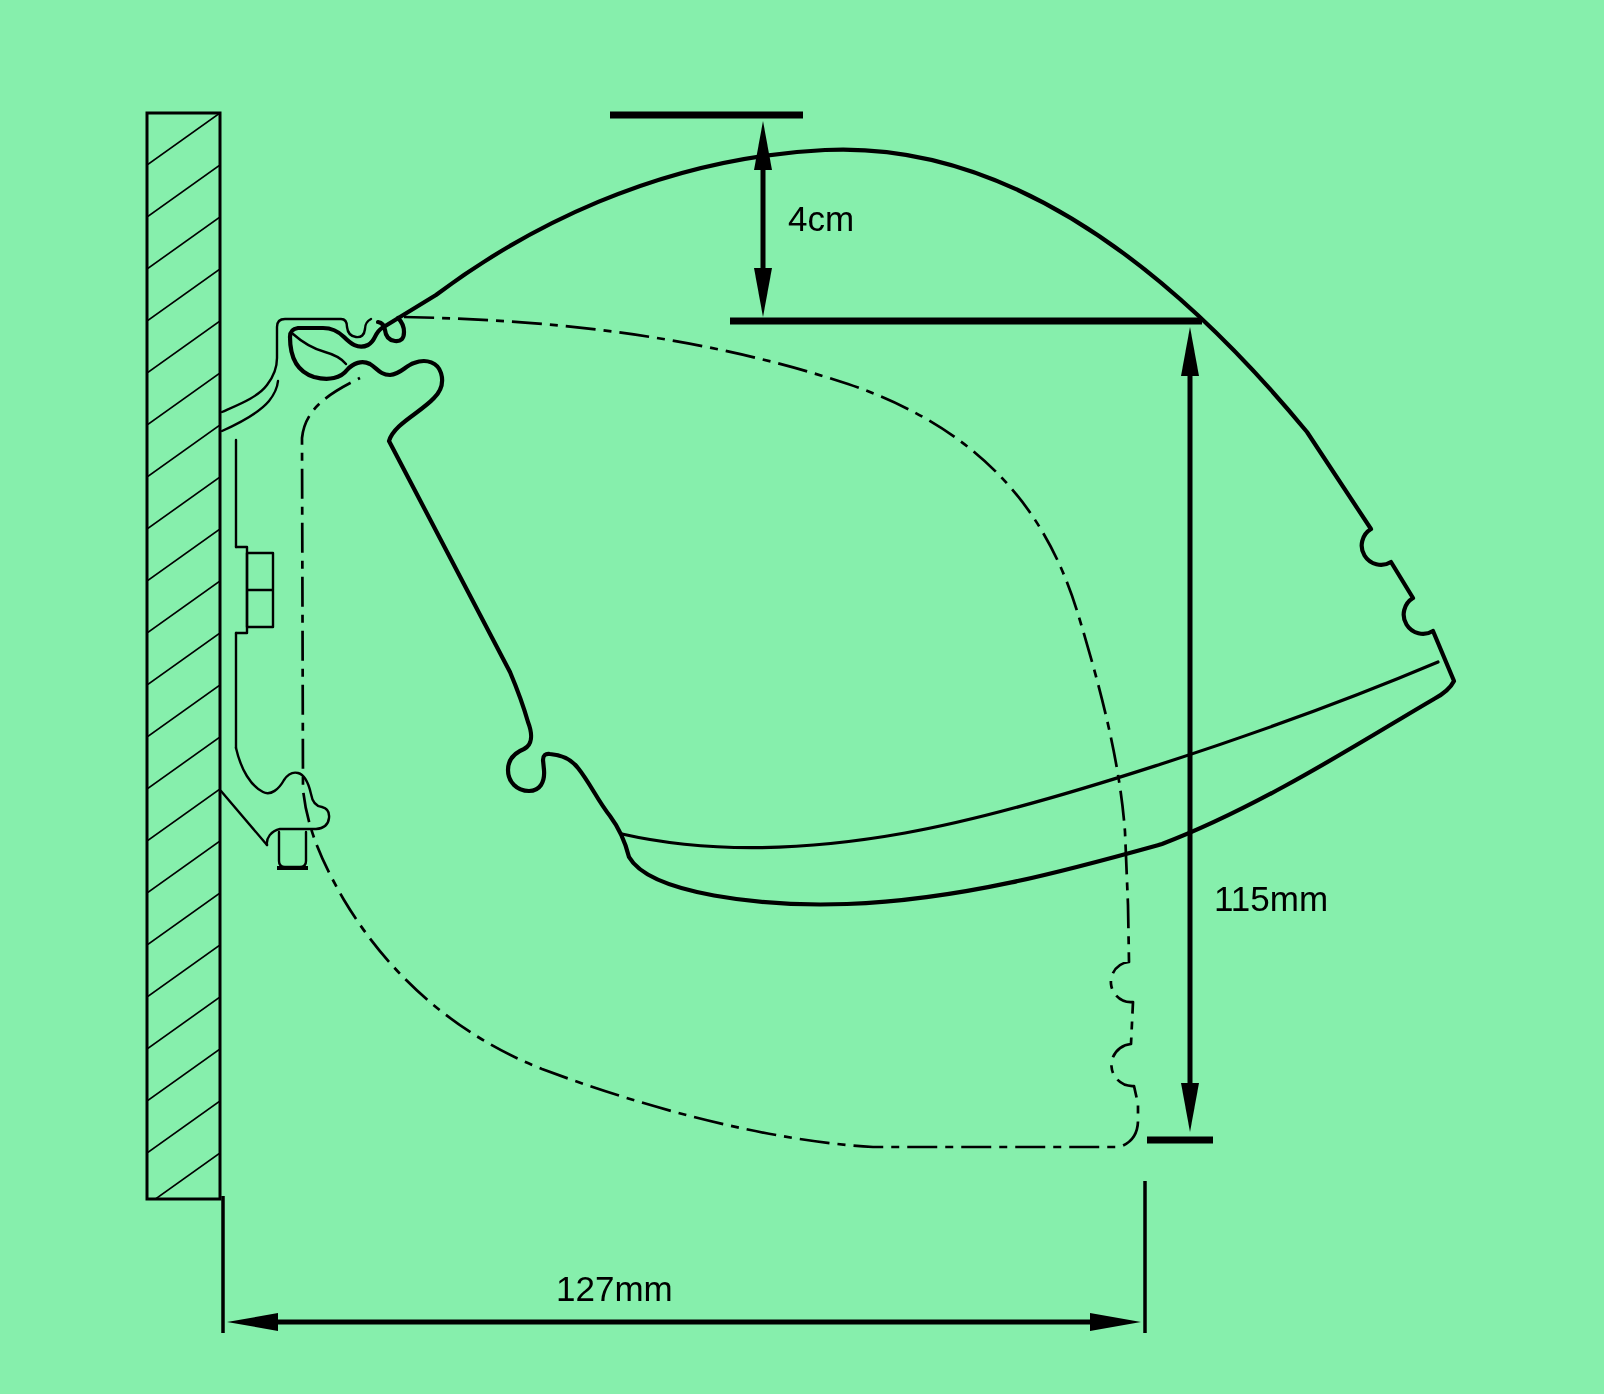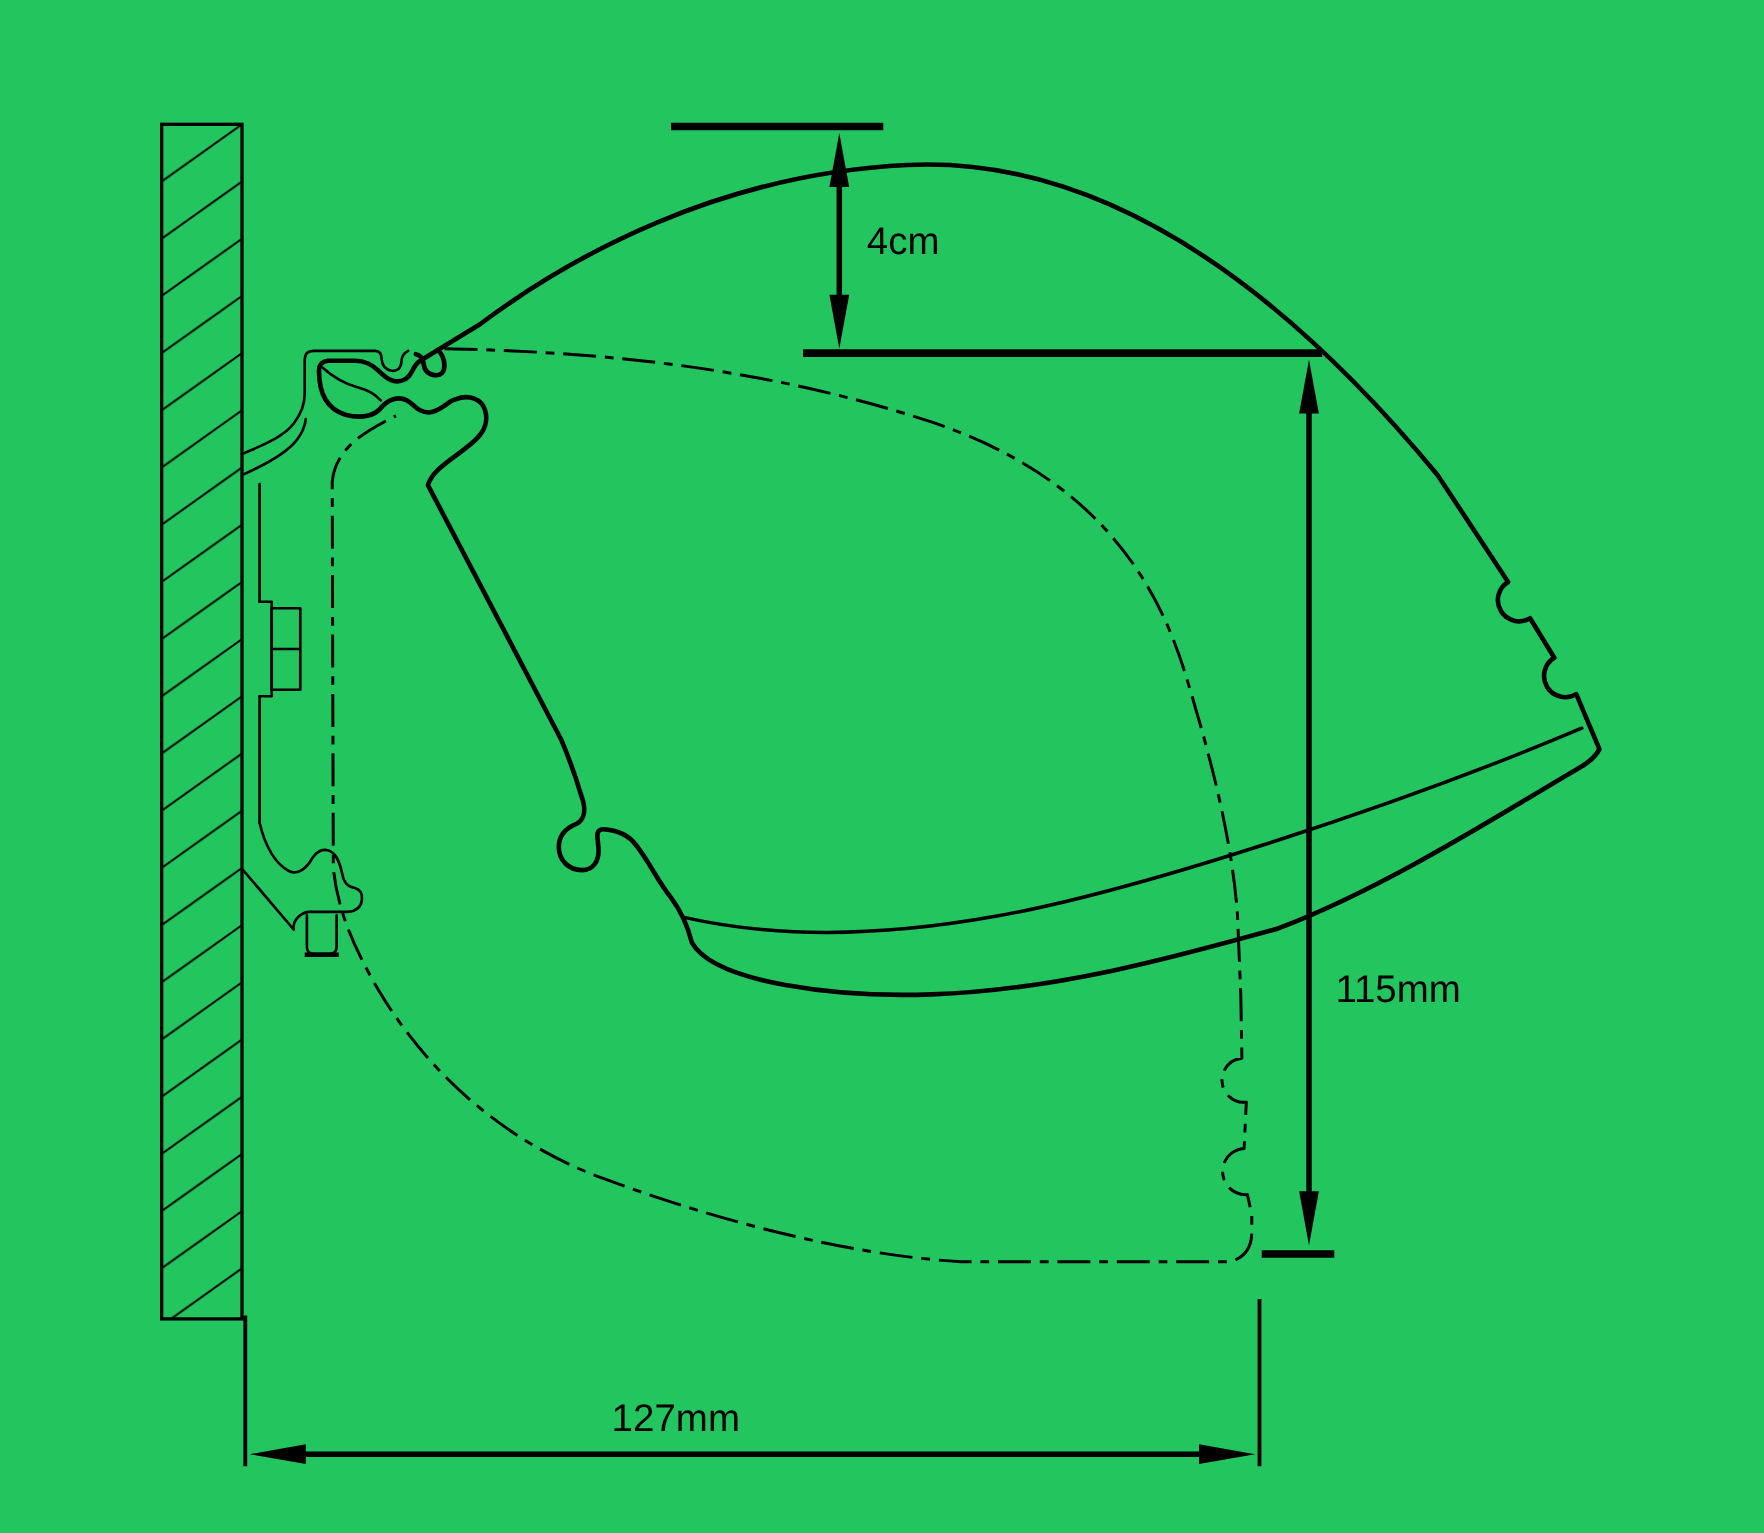--- a/index.html
+++ b/index.html
@@ -1,19 +1,19 @@
 <!DOCTYPE html>
 <html><head>
 <meta charset="utf-8">
 <style>
   html,body{margin:0;padding:0;background:#ffffff;}
   #stage{
     position:relative;
     width:1604px;height:1394px;
-    background:#22c55e;
+    background:#86efac;
     font-family:"Liberation Sans", sans-serif;
   }
   svg{display:block;width:1604px;height:1394px;}
   .thin  {fill:none;stroke:#000;stroke-width:2.4;stroke-linejoin:round;stroke-linecap:round;}
   .thick {fill:none;stroke:#000;stroke-width:4.2;stroke-linejoin:round;stroke-linecap:round;}
   .mid   {fill:none;stroke:#000;stroke-width:3.2;stroke-linejoin:round;stroke-linecap:round;}
   .wallline{fill:none;stroke:#000;stroke-width:3;}
   .hatchline{stroke:#000;stroke-width:1.7;}
   .dashdot{fill:none;stroke:#000;stroke-width:2.7;stroke-linejoin:round;stroke-linecap:butt;
            stroke-dasharray:30 8 8 8;}

